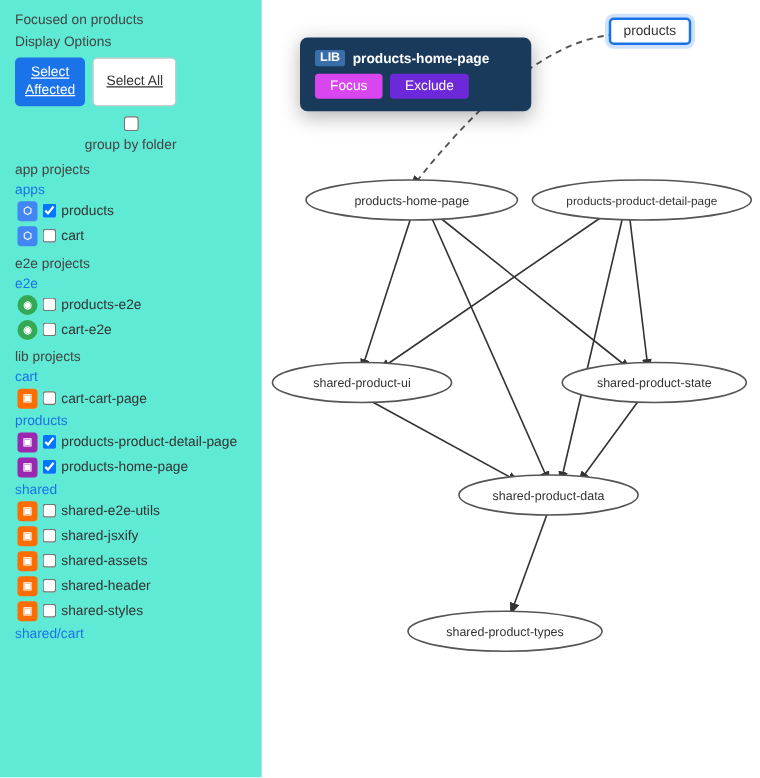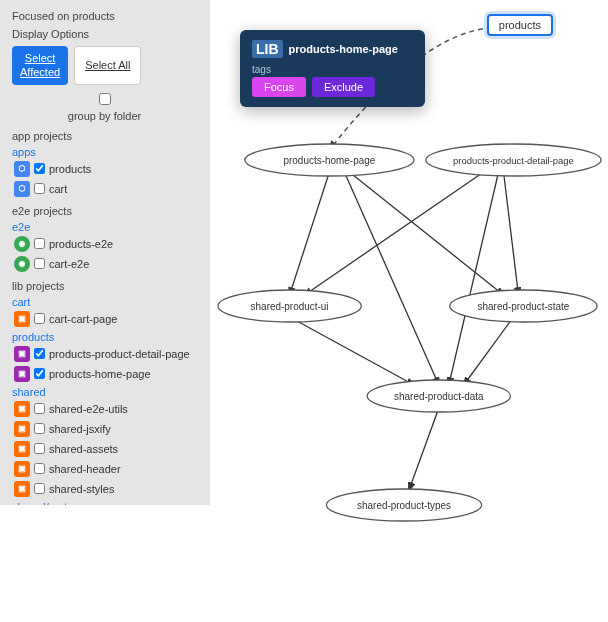--- a/index.html
+++ b/index.html
@@ -2,25 +2,25 @@
 <html><head>
   <meta charset="utf-8">
   <style>
     * { box-sizing: border-box; margin: 0; padding: 0; }
     body { font-family: -apple-system, BlinkMacSystemFont, 'Segoe UI', Arial, sans-serif; font-size: 12px; background: #fff; display: flex; width: 608px; height: 622px; overflow: hidden; }
 
     
     .sidebar {
       width: 210px;
       min-width: 210px;
-      height: 505px;
+      height: 622px;
       overflow-y: auto;
       border-right: 1px solid #e0e0e0;
       padding: 10px 12px;
-      background: #e5e5e5;
+      background: #5eead4;
     }
     .sidebar::-webkit-scrollbar { width: 4px; }
     .sidebar::-webkit-scrollbar-thumb { background: #ccc; border-radius: 2px; }
 
     .focused-label { font-size: 11px; color: #444; margin-bottom: 6px; }
     .btn-unfocus {
       background: #1a73e8;
       color: #fff;
       border: none;
       border-radius: 4px;
@@ -86,21 +86,21 @@
       border-radius: 6px;
       padding: 10px 12px;
       width: 185px;
       z-index: 10;
       box-shadow: 0 4px 16px rgba(0,0,0,0.3);
     }
     .tooltip-header { display: flex; align-items: center; gap: 6px; margin-bottom: 6px; }
     .lib-badge {
       background: #3a6ea8;
       color: #fff;
-      font-size: 14px;
+      font-size: 10px;
       padding: 1px 4px;
       border-radius: 2px;
       font-weight: bold;
     }
     .tooltip-title { color: #fff; font-size: 11px; font-weight: 600; }
     .tooltip-tags-label { color: #aac4e0; font-size: 10px; margin-bottom: 2px; }
     .tooltip-tags { color: #aac4e0; font-size: 10px; margin-bottom: 8px; }
     .tooltip-btns { display: flex; gap: 6px; }
     .btn-focus-sm {
       background: #d946ef;
@@ -283,20 +283,19 @@
 
   <div class="products-node-wrapper">
     <div class="products-node">products</div>
   </div>
 
   <div class="tooltip-popup">
     <div class="tooltip-header">
       <span class="lib-badge">LIB</span>
       <span class="tooltip-title">products-home-page</span>
     </div>
-    <div class="tooltip-tags-label">tags</div>
     <div class="tooltip-btns">
       <button class="btn-focus-sm">Focus</button>
       <button class="btn-exclude-sm">Exclude</button>
     </div>
   </div>
 
 </div>
 
 </body></html>

